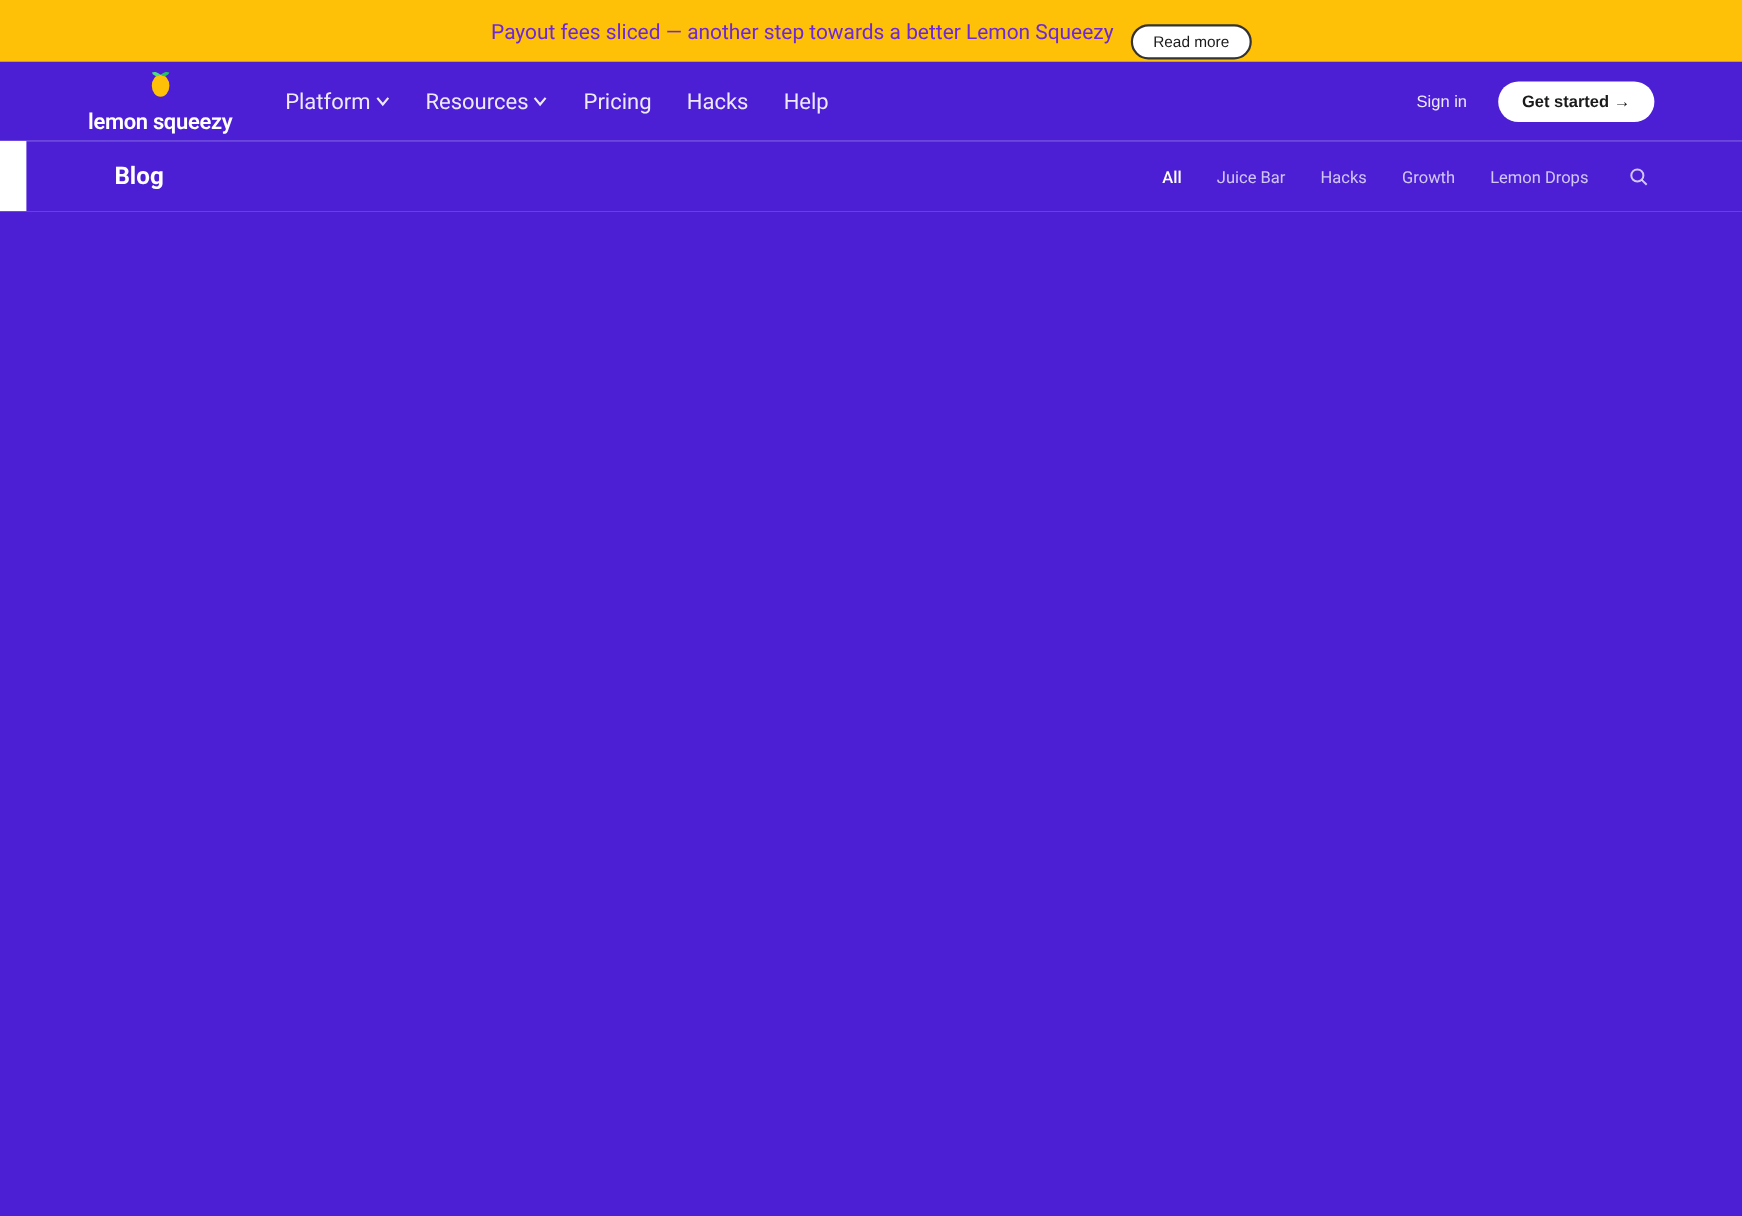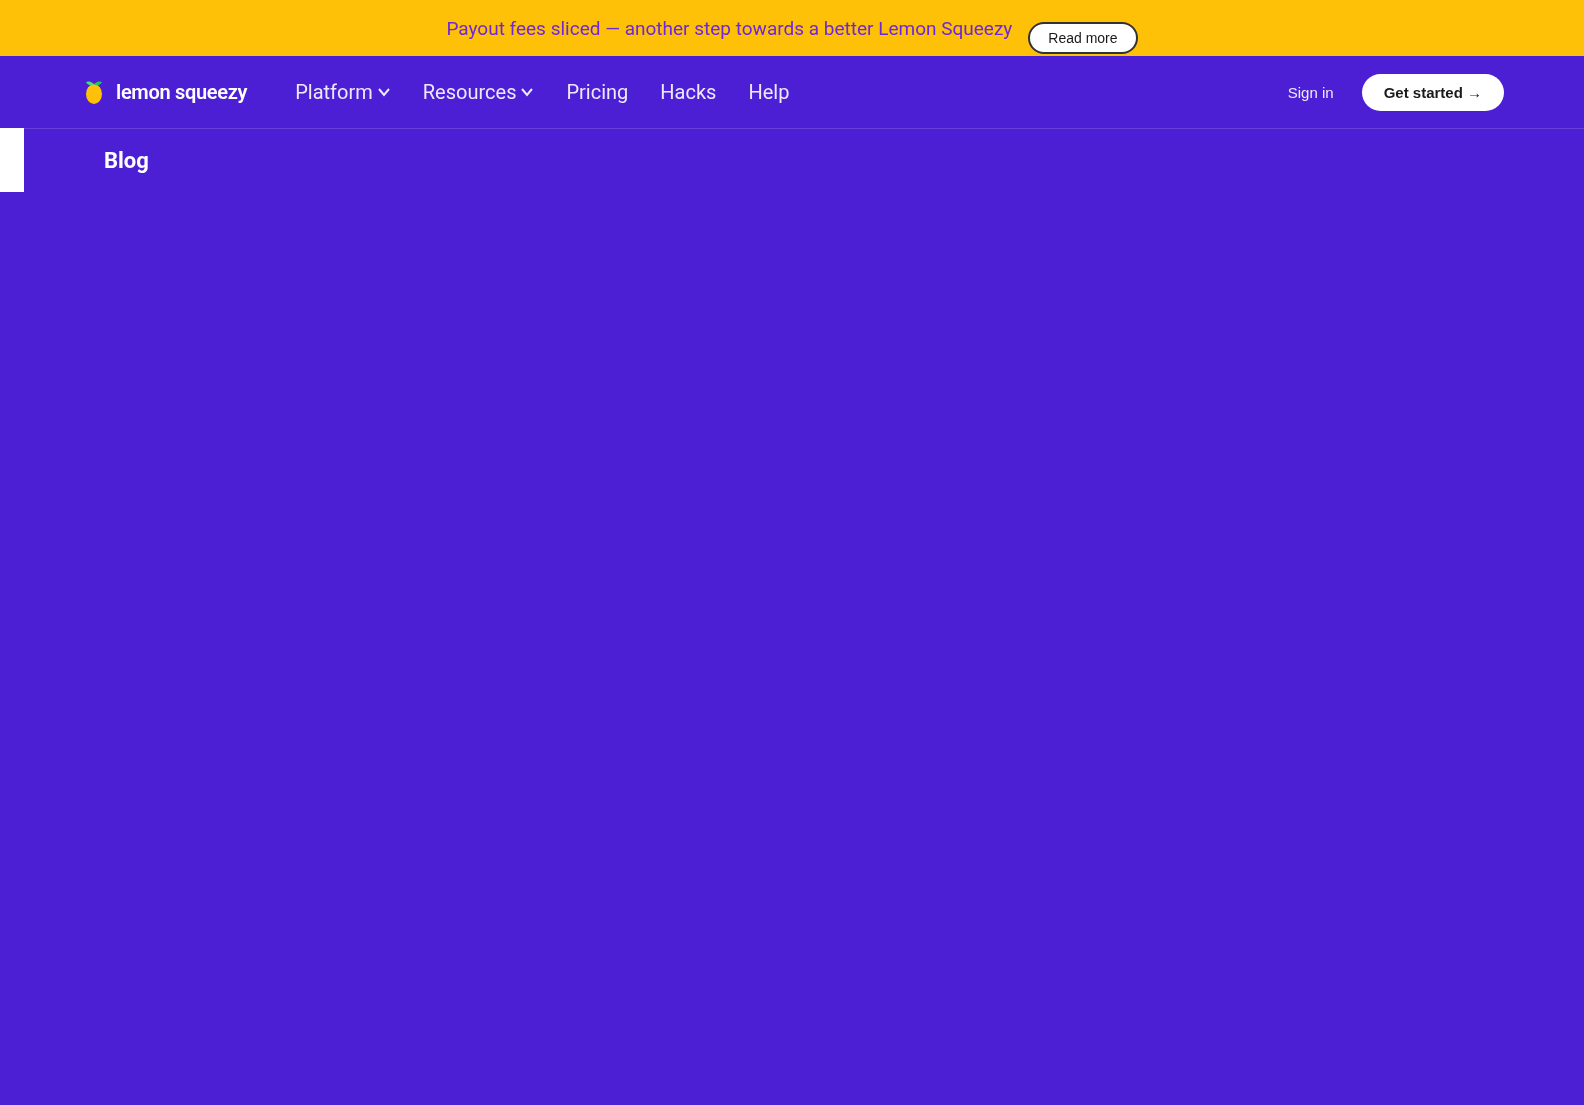--- a/index.html
+++ b/index.html
@@ -57,20 +57,21 @@
       display: flex;
       align-items: center;
       gap: 48px;
     }
 
     .logo-area {
       display: flex;
       align-items: center;
       gap: 8px;
       cursor: pointer;
+      flex-direction: column;
     }
 
     .logo-icon {
       width: 28px;
       height: 28px;
     }
 
     .logo-text {
       color: white;
       font-size: 20px;
@@ -227,16 +228,29 @@
   </div>
 
   <div class="nav-right">
     <button class="sign-in-btn">Sign in</button>
     <button class="get-started-btn">Get started →</button>
   </div>
 </nav>
 
 <div class="blog-nav">
   <h1 class="blog-title">Blog</h1>
+  <div class="blog-categories">
+    <a class="blog-category active">All</a>
+    <a class="blog-category">Juice Bar</a>
+    <a class="blog-category">Hacks</a>
+    <a class="blog-category">Growth</a>
+    <a class="blog-category">Lemon Drops</a>
+    <button class="search-icon-btn">
+      <svg width="20" height="20" viewBox="0 0 20 20" fill="none" stroke="currentColor" stroke-width="1.8">
+        <circle cx="8.5" cy="8.5" r="5.5"></circle>
+        <line x1="12.5" y1="12.5" x2="17" y2="17"></line>
+      </svg>
+    </button>
+  </div>
 </div>
 
 <div class="main-content">
 </div>
 
 </body></html>

